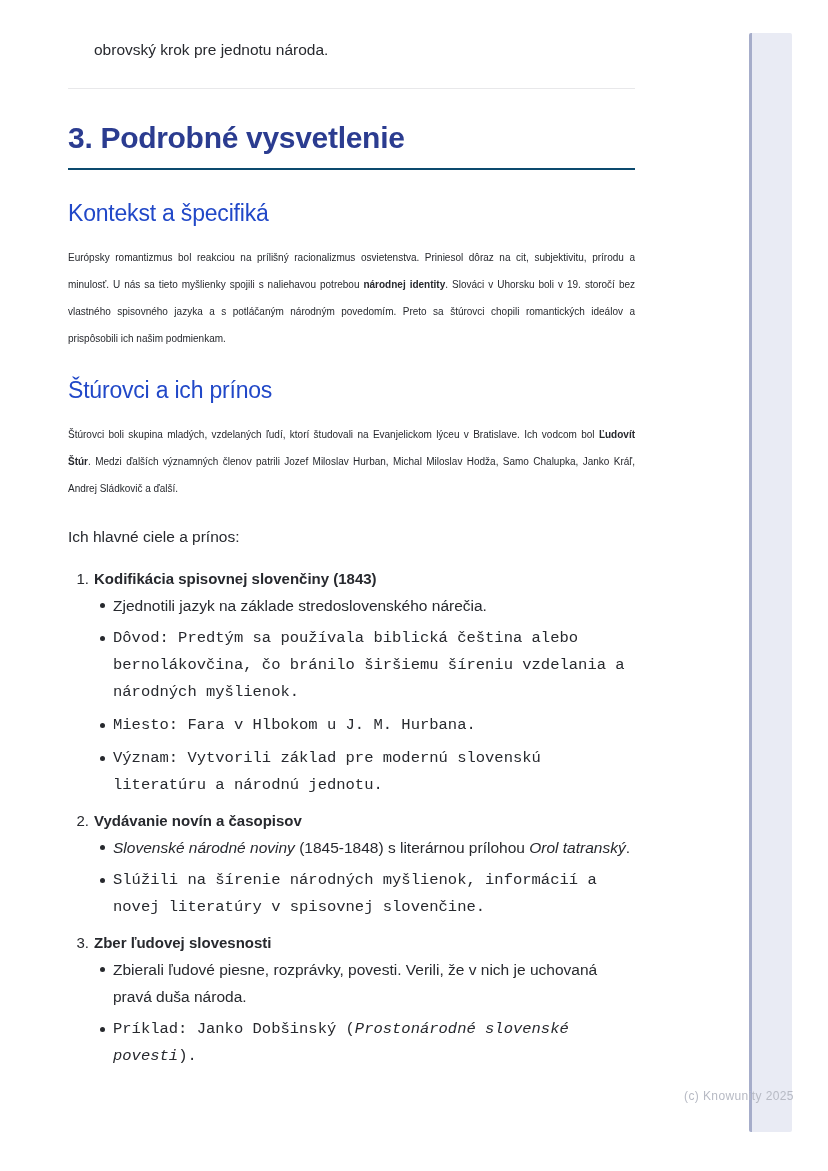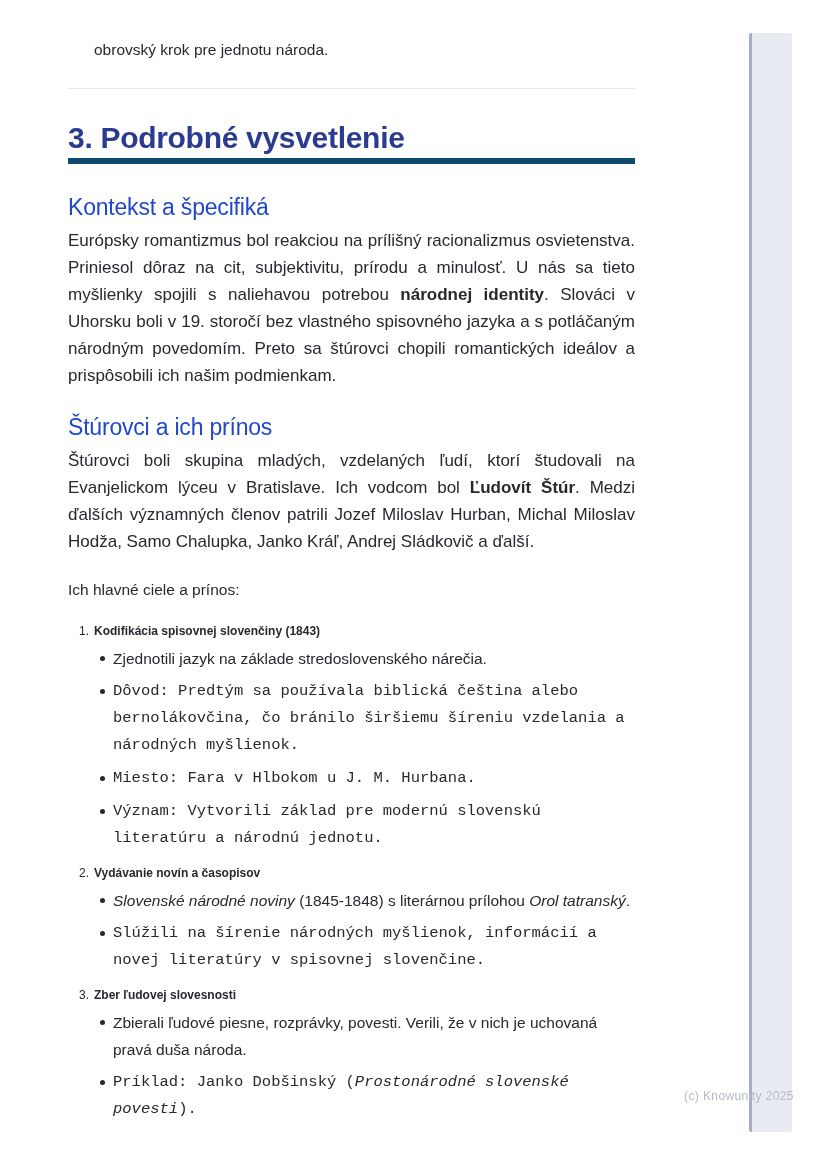--- a/index.html
+++ b/index.html
@@ -18,41 +18,41 @@
     font-size:15.5px; line-height:27px;
   }
   .divider {
     border:none; border-top:1px solid #e8e8ea;
     margin:25px 0 0 0; height:0;
   }
   h1.main {
     margin:30px 0 0 0;
     font-size:30px; line-height:38px; font-weight:700;
     color:#2b3c90; letter-spacing:-0.3px;
-    padding-bottom:1px;
-    border-bottom:6px solid #0c4a6e;
+    padding-bottom:11px;
+    border-bottom:2px solid #0c4a6e;
   }
   h2.sec {
     font-size:23px; line-height:30px; font-weight:400;
     color:#2148c8; letter-spacing:-0.2px;
   }
   #sec1-heading { margin:28px 0 0 0; }
   #sec2-heading { margin:23px 0 0 0; }
   .para {
-    margin:5px 0 0 0;
-    font-size:17px; line-height:27px;
+    margin:16px 0 0 0;
+    font-size:10px; line-height:27px;
     text-align:justify;
   }
   .intro {
     margin:21px 0 0 0;
     font-size:15.5px; line-height:27px;
   }
   .numlist { margin-top:15px; }
   .num-item + .num-item { margin-top:8px; }
-  .num-row { font-size:12px; line-height:27px; }
+  .num-row { font-size:15px; line-height:27px; }
   .num {
     display:inline-block; min-width:21px;
     text-align:right; margin-right:5px;
   }
   .num-title { font-weight:700; }
   .bullets { margin-left:32px; }
   .bullet {
     display:flex; align-items:flex-start;
     font-size:15.5px; line-height:27px;
   }

